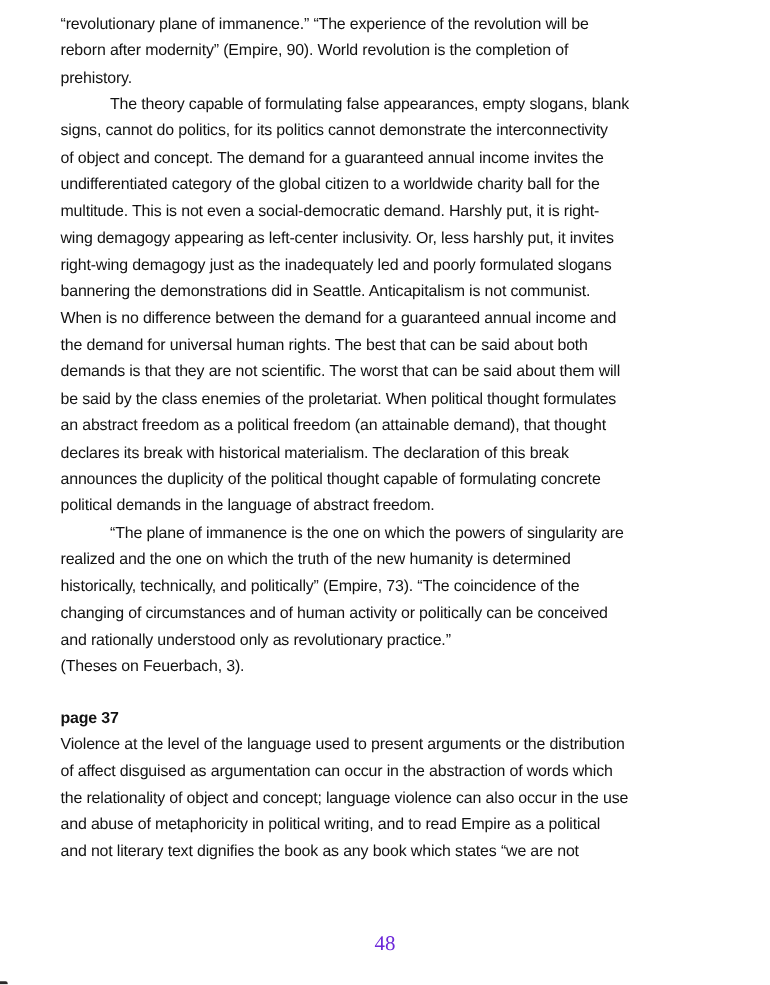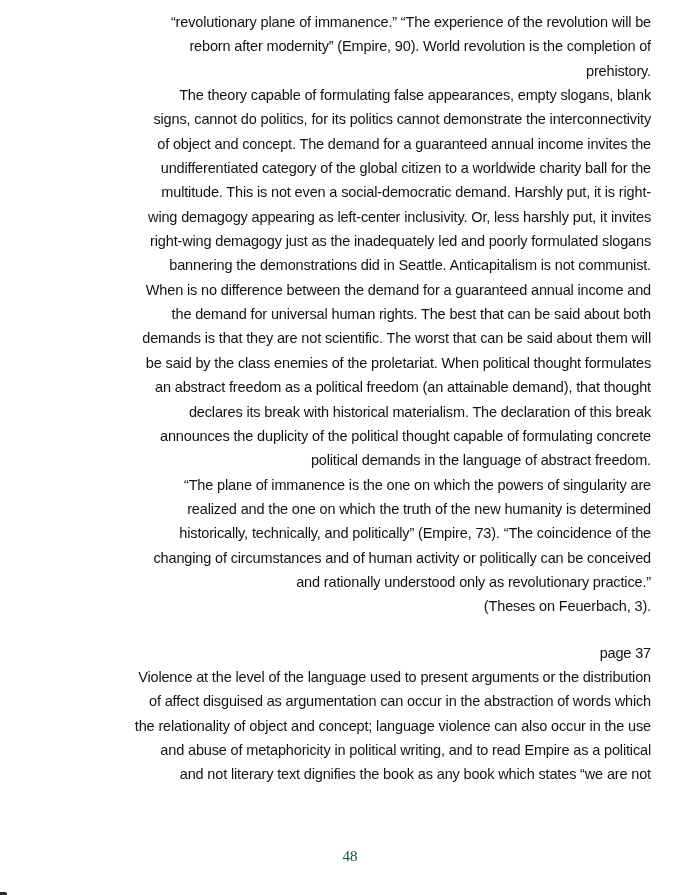--- a/index.html
+++ b/index.html
@@ -17,46 +17,45 @@
     color: #121212;
   }
   .doc-body {
     position: absolute;
     left: 55px;
     top: 10px;
     width: 596px;
     font-size: 14.5px;
     letter-spacing: -0.15px;
     line-height: 24.35px;
-    text-align: right;
   }
   .line {
     white-space: nowrap;
     height: 24.35px;
   }
   .line.indent {
     padding-left: 45px;
   }
   .line.bold, .bold {
-    font-weight: normal;
+    font-weight: bold;
   }
   .italic {
   }
   .line.spacer {
     height: 22px;
   }
   .footer {
     position: absolute;
     left: 0;
     top: 848px;
     width: 700px;
     text-align: center;
     font-family: "Liberation Serif", "DejaVu Serif", serif;
-    font-size: 15px;
-    color: #14532d;
+    font-size: 19px;
+    color: #6d28d9;
   }
   .scan-artifact {
     position: absolute;
     left: 0;
     bottom: 0;
     width: 7px;
     height: 3px;
     background: #2a2a2a;
     border-radius: 0 2px 0 0;
   }

